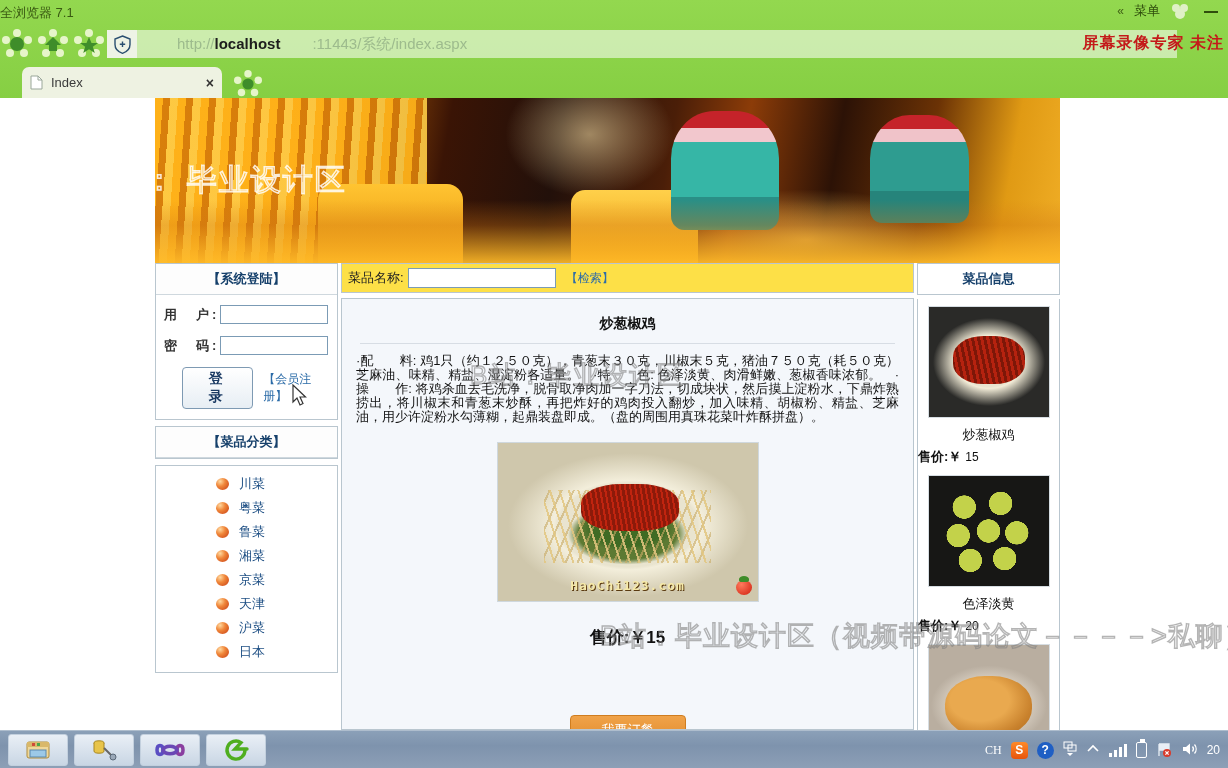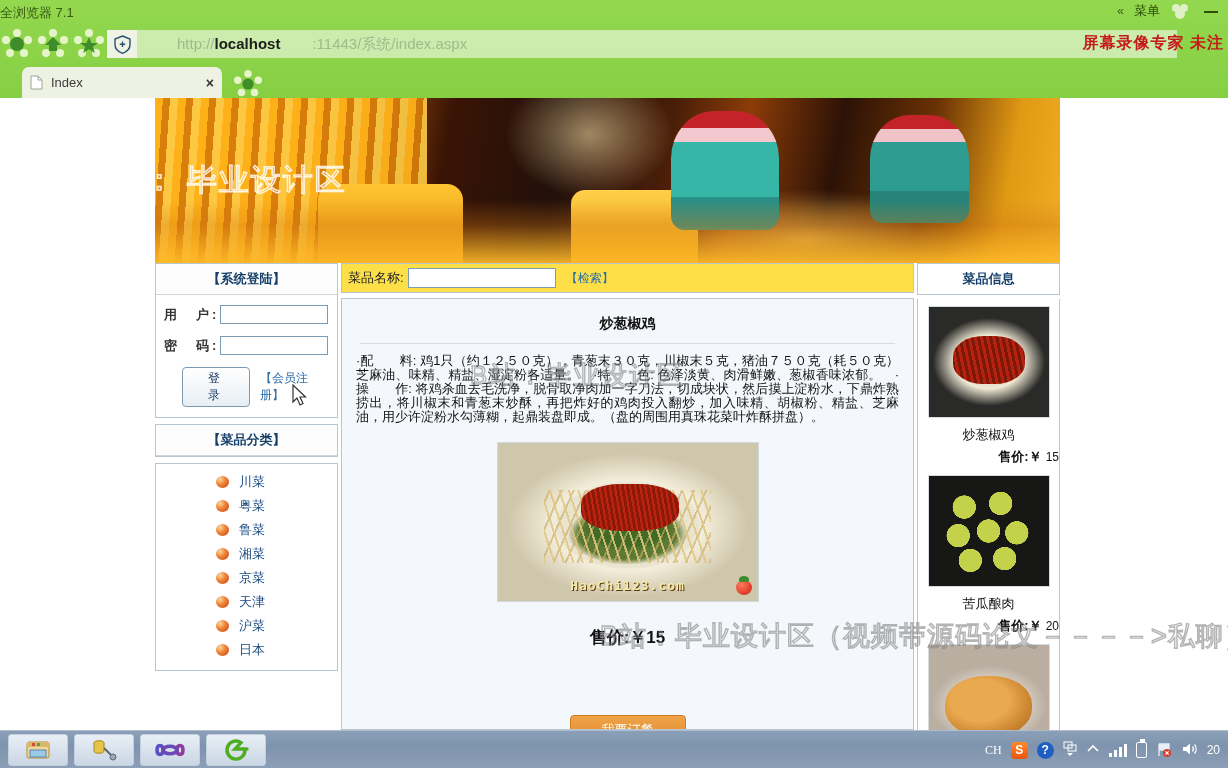--- a/index.html
+++ b/index.html
@@ -171,21 +171,21 @@
   .frow label {
     font-size: 13px; color: #333; width: 56px; letter-spacing: 3px;
     font-weight: bold;
   }
   .frow input {
     width: 108px; height: 19px; border: 1px solid #7b9bb5; font-size: 12px;
     padding: 0 2px; background: #fff;
   }
   .btn-row { display: flex; align-items: center; gap: 10px; padding-left: 18px; }
   .btn-login {
-    font-size: 12px; color: #1a3a63; letter-spacing: 4px; font-weight: normal;
+    font-size: 14px; color: #1a3a63; letter-spacing: 4px; font-weight: bold;
     padding: 2px 10px; border: 1px solid #7e9ab3; border-radius: 4px;
     background: linear-gradient(#ffffff,#e7eef4); cursor: pointer;
   }
   .link-reg { font-size: 12px; color: #2c6ca8; cursor: pointer; }
 
   .cat-list { padding: 6px 0 8px 0; }
   .cat-item {
     display: flex; align-items: center; padding: 3px 0 3px 60px; cursor: pointer; text-align: center;
   }
   .ball {
@@ -310,21 +310,21 @@
   }
   .thumb-3::after {
     content: ""; position: absolute; left: 14%; top: 28%; width: 72%; height: 56%;
     background: radial-gradient(ellipse at 40% 40%, #e9a94f 0 40%, #c9822d 70%, #a8661d 100%);
     border-radius: 46%;
   }
   .thumb-name {
     text-align: center; font-size: 13px; color: #111; padding: 8px 0 4px 0;
   }
   .thumb-price {
-    text-align: right; font-size: 13px; color: #111; font-weight: bold;
+    text-align: left; font-size: 13px; color: #111; font-weight: bold;
   }
   .thumb-price .num { font-weight: normal; font-size: 12px; padding-left: 4px; }
 
   
   .cursor {
     position: absolute; left: 292px; top: 286px; z-index: 60;
     width: 16px; height: 24px;
   }
 
   
@@ -570,21 +570,21 @@
         <div class="dish-card">
           <div class="thumb thumb-1"></div>
           <div class="thumb-name">炒葱椒鸡</div>
           <div class="thumb-price">
             <span>售价:￥</span><span class="num">15</span>
           </div>
         </div>
 
         <div class="dish-card">
           <div class="thumb thumb-2"></div>
-          <div class="thumb-name">苦瓜酿肉</div>
+          <div class="thumb-name">色泽淡黄</div>
           <div class="thumb-price">
             <span>售价:￥</span><span class="num">20</span>
           </div>
         </div>
 
         <div class="dish-card">
           <div class="thumb thumb-3"></div>
         </div>
 
       </div>

